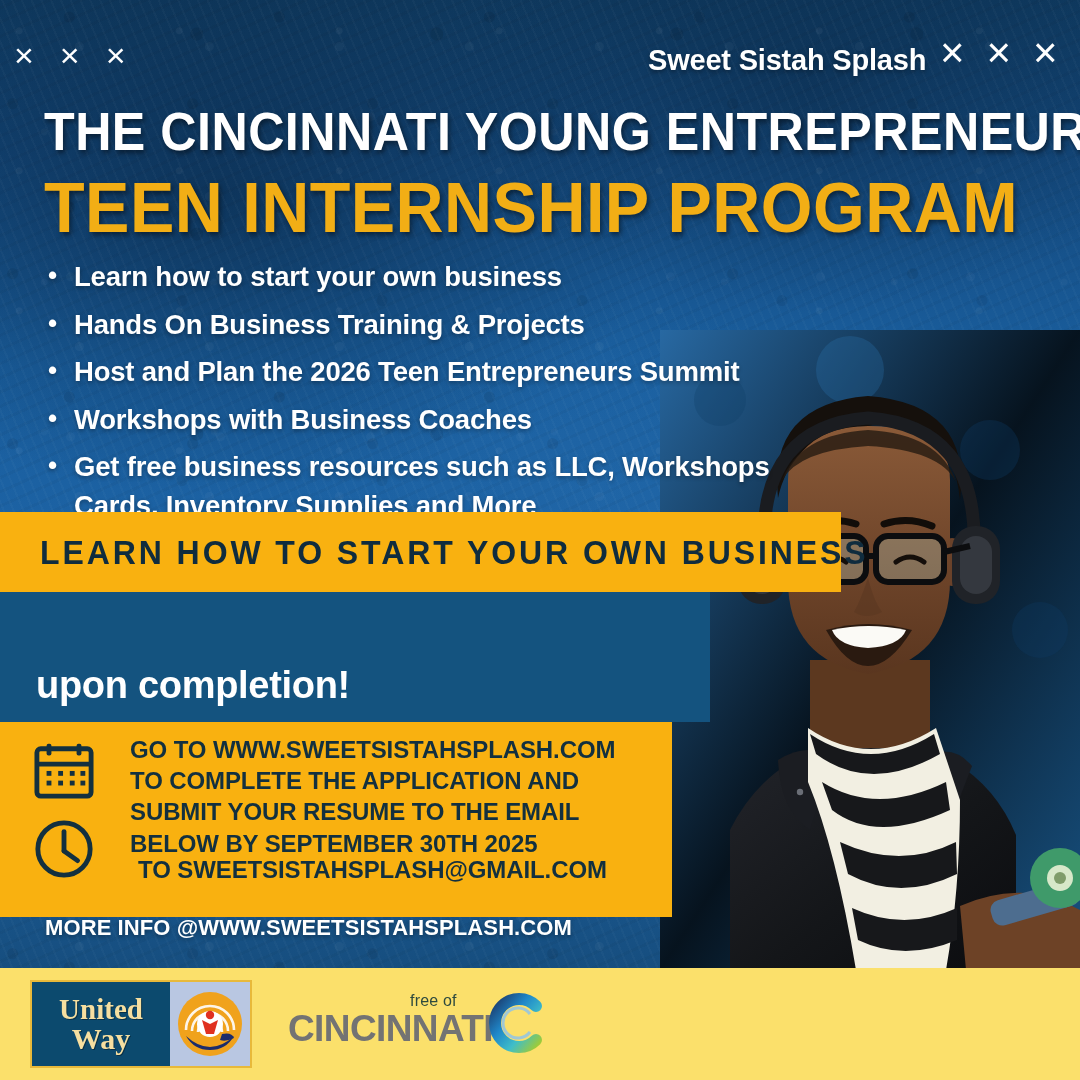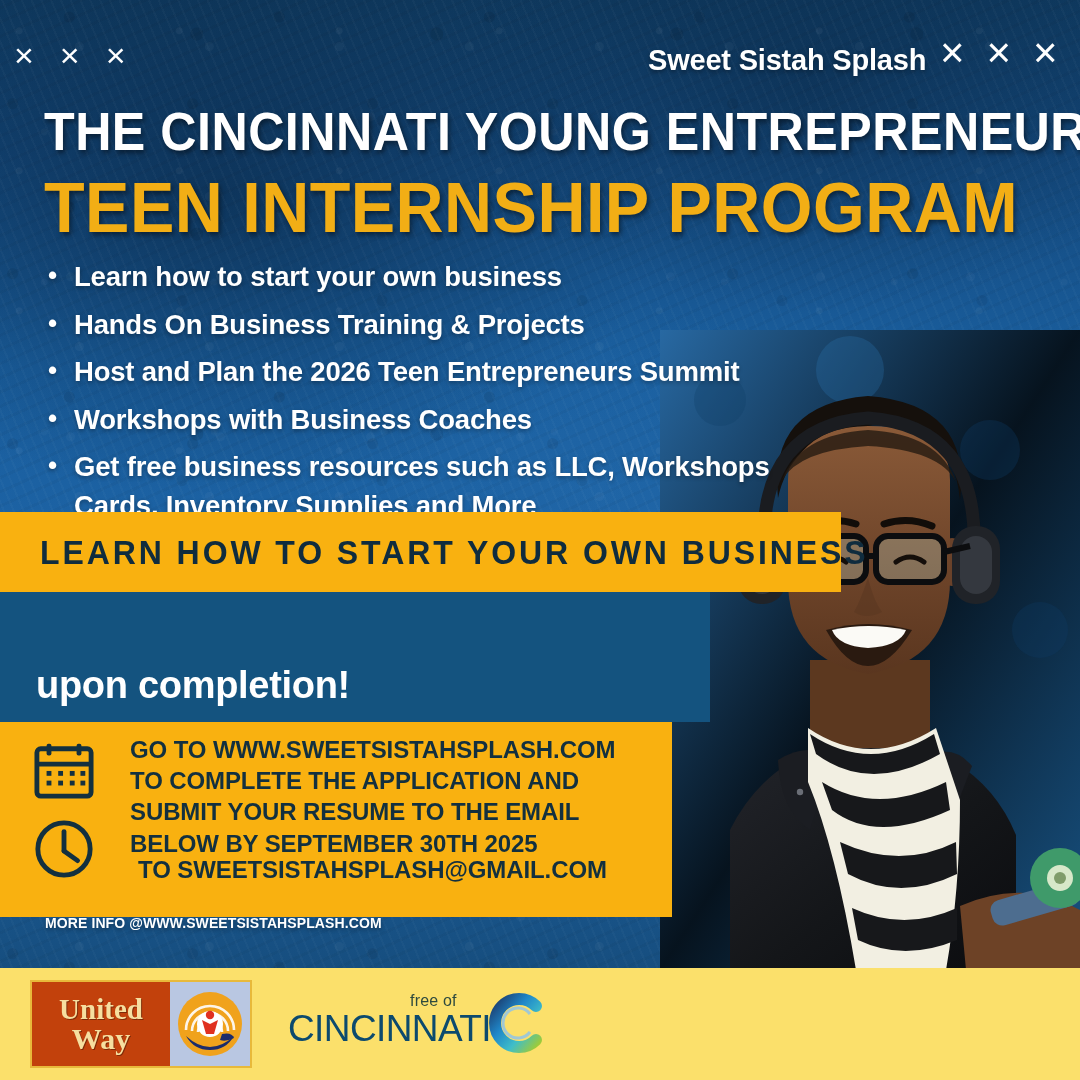--- a/index.html
+++ b/index.html
@@ -164,59 +164,59 @@
   .apply-email {
     position: absolute; left: 138px; top: 134px;
     font-size: 24px; font-weight: bold; color: #13303F;
     letter-spacing: -0.1px;
     white-space: nowrap;
   }
 
   
   .more-info {
     position: absolute; left: 45px; top: 915px;
-    font-size: 14px; font-weight: bold; color: #ffffff;
+    font-size: 22px; font-weight: bold; color: #ffffff;
     letter-spacing: 0.1px;
     text-shadow: 0 2px 4px rgba(0,0,0,0.35);
     white-space: nowrap;
     text-align: center;
   }
 
   
   .footer {
     position: absolute; left: 0; top: 968px; width: 1080px; height: 112px;
     background: #FBE06B;
   }
 
   
   .uw { position: absolute; left: 30px; top: 12px; width: 222px; height: 88px;
         border: 2px solid #E8B93A; display: flex; }
   .uw-text {
-    width: 138px; background: #c2410c;
+    width: 138px; background: #0c4a6e;
     display: flex; flex-direction: column; align-items: center; justify-content: center;
     padding: 4px 0;
   }
   .uw-text span {
     font-family: "Liberation Serif", serif;
     color: #F6DFA0; font-weight: bold; font-size: 29px; line-height: 1.0;
     text-shadow: 1px 1px 0 rgba(0,0,0,0.35);
   }
   .uw-text .w2 { font-size: 30px; }
   .uw-mark { flex: 1; background: #B9C7E2; display: flex; align-items: center; justify-content: center; }
   .uw-mark svg { width: 68px; height: 68px; display: block; }
 
   
   .cinci { position: absolute; left: 288px; top: 22px; width: 262px; height: 68px; }
   .cinci .cityof {
     position: absolute; left: 122px; top: 2px;
     font-size: 16px; color: #2E4A3E; letter-spacing: 0.2px;
   }
   .cinci .word {
     position: absolute; left: 0; top: 18px;
-    font-size: 37px; color: #0c4a6e; letter-spacing: -0.6px;
+    font-size: 37px; color: #737373; letter-spacing: -0.6px; font-weight: bold;
   }
   .cinci .cmark { position: absolute; left: 196px; top: 0px; width: 66px; height: 66px; }
   .cinci .cmark svg { display: block; width: 100%; height: 100%; }
 </style>
 </head>
 <body>
 
 <div class="flyer">
 
   <div class="texture"></div>

